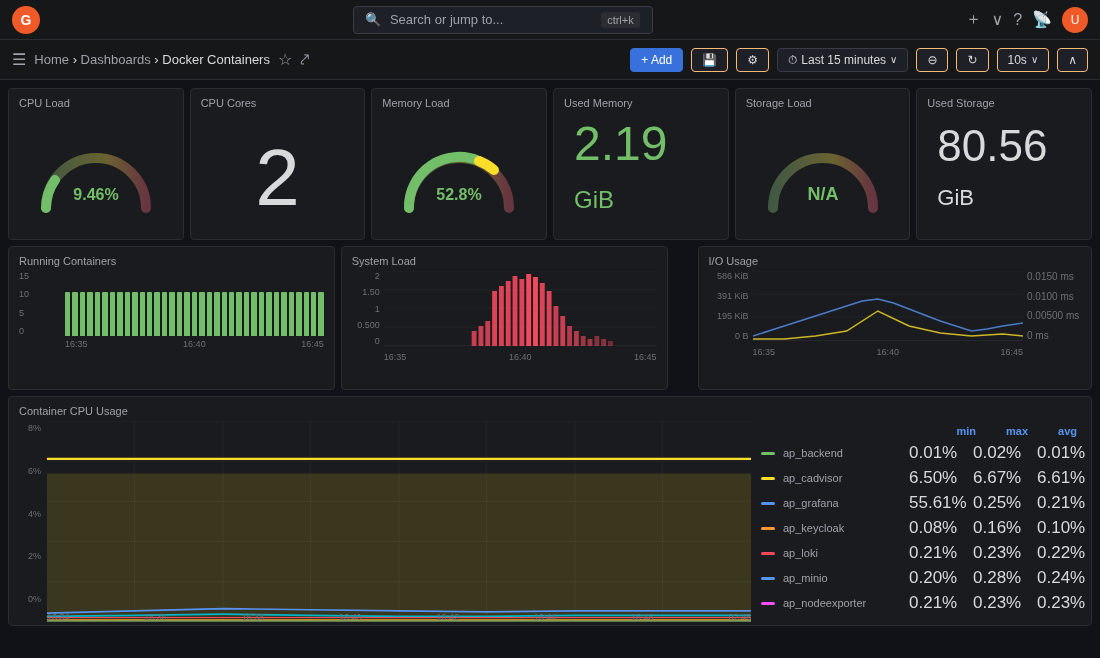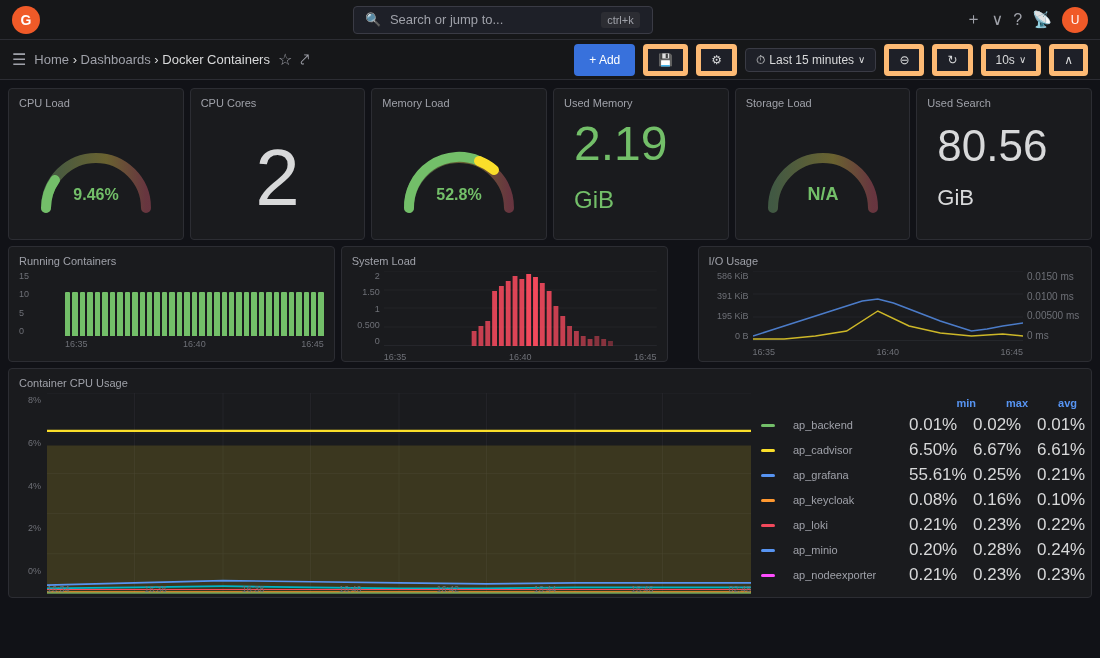--- a/index.html
+++ b/index.html
@@ -54,21 +54,21 @@
       padding: 0 12px;
       border-bottom: 1px solid #2c2d33;
     }
     .navbar-left { display: flex; align-items: center; gap: 8px; font-size: 13px; }
     .navbar-breadcrumb { color: #9fa1a9; }
     .navbar-breadcrumb span { color: #d8d9da; }
     .navbar-breadcrumb a { color: #9fa1a9; text-decoration: none; }
     .navbar-right { display: flex; align-items: center; gap: 8px; }
     .btn {
       background: #1e2028;
-      border: 5px solid #fdba74;
+      border: 1px solid #fdba74;
       border-radius: 4px;
       color: #d8d9da;
       padding: 4px 10px;
       font-size: 12px;
       cursor: pointer;
       display: flex; align-items: center; gap: 4px;
     }
     .btn-add {
       background: #3871dc;
       border-color: #3871dc;
@@ -172,21 +172,21 @@
       justify-content: flex-end;
       gap: 30px;
       font-size: 11px;
       color: #9fa1a9;
       margin-bottom: 6px;
       padding-right: 4px;
     }
     .legend-item {
       display: flex;
       align-items: center;
-      gap: 18px;
+      gap: 8px;
       margin-bottom: 5px;
       font-size: 11px;
     }
     .legend-color {
       width: 14px;
       height: 3px;
       border-radius: 2px;
     }
     .legend-name { flex: 1; color: #9fa1a9; }
     .legend-values {
@@ -353,32 +353,32 @@
               <stop offset="100%" style="stop-color:#f2495c"></stop>
             </linearGradient>
           </defs>
           <path d="M 20 90 A 50 50 0 0 1 120 90" stroke="url(#gaugeGrad3)" stroke-width="10" fill="none" stroke-linecap="round" opacity="0.3"></path>
           <text x="70" y="82" text-anchor="middle" font-size="18" font-weight="bold" fill="#73bf69">N/A</text>
         </svg>
       </div>
     </div>
 
     <div class="panel">
-      <div class="panel-title">Used Search</div>
+      <div class="panel-title">Used Storage</div>
       <div class="big-number">
         <div style="font-size:44px;font-weight:300;color:#d8d9da;line-height:1;">
           <span>80.56</span>
           <span style="font-size:22px;">GiB</span>
         </div>
       </div>
     </div>
 
   </div>
 
-  <div class="panels-row" style="height:116px;">
+  <div class="panels-row" style="height:144px;">
 
     <div class="panel panel-wide">
       <div class="panel-title">Running Containers</div>
       <div style="display:flex;position:relative;gap:24px;">
         <div style="display:flex;flex-direction:column;justify-content:space-between;font-size:9px;color:#6e7077;height:65px;padding-right:4px;width:22px;">
           <span>15</span>
           <span>10</span>
           <span>5</span>
           <span>0</span>
         </div>

